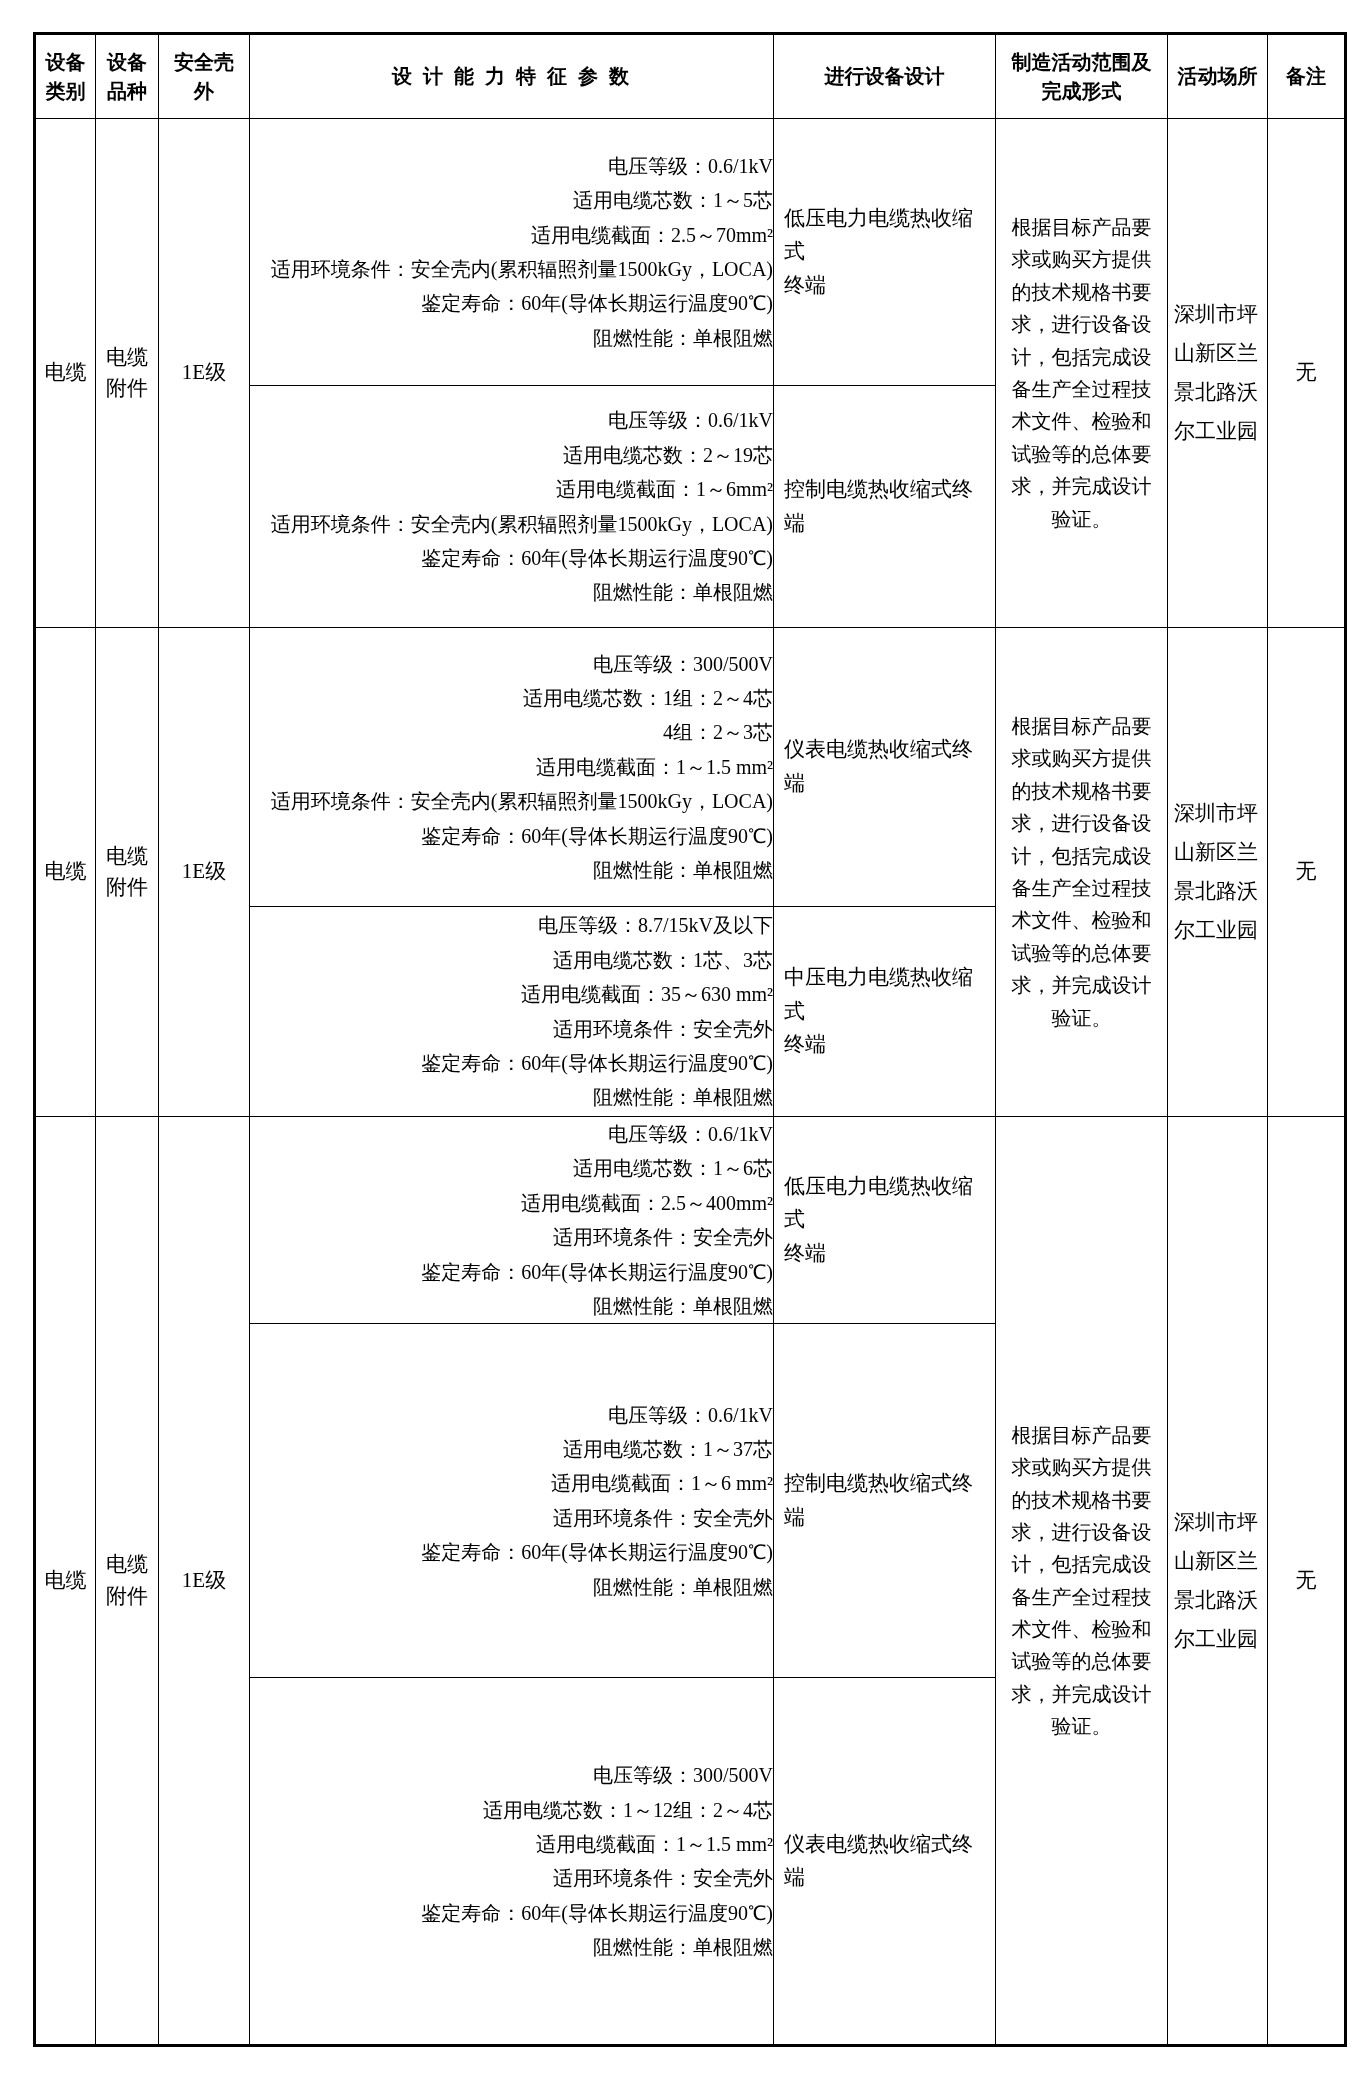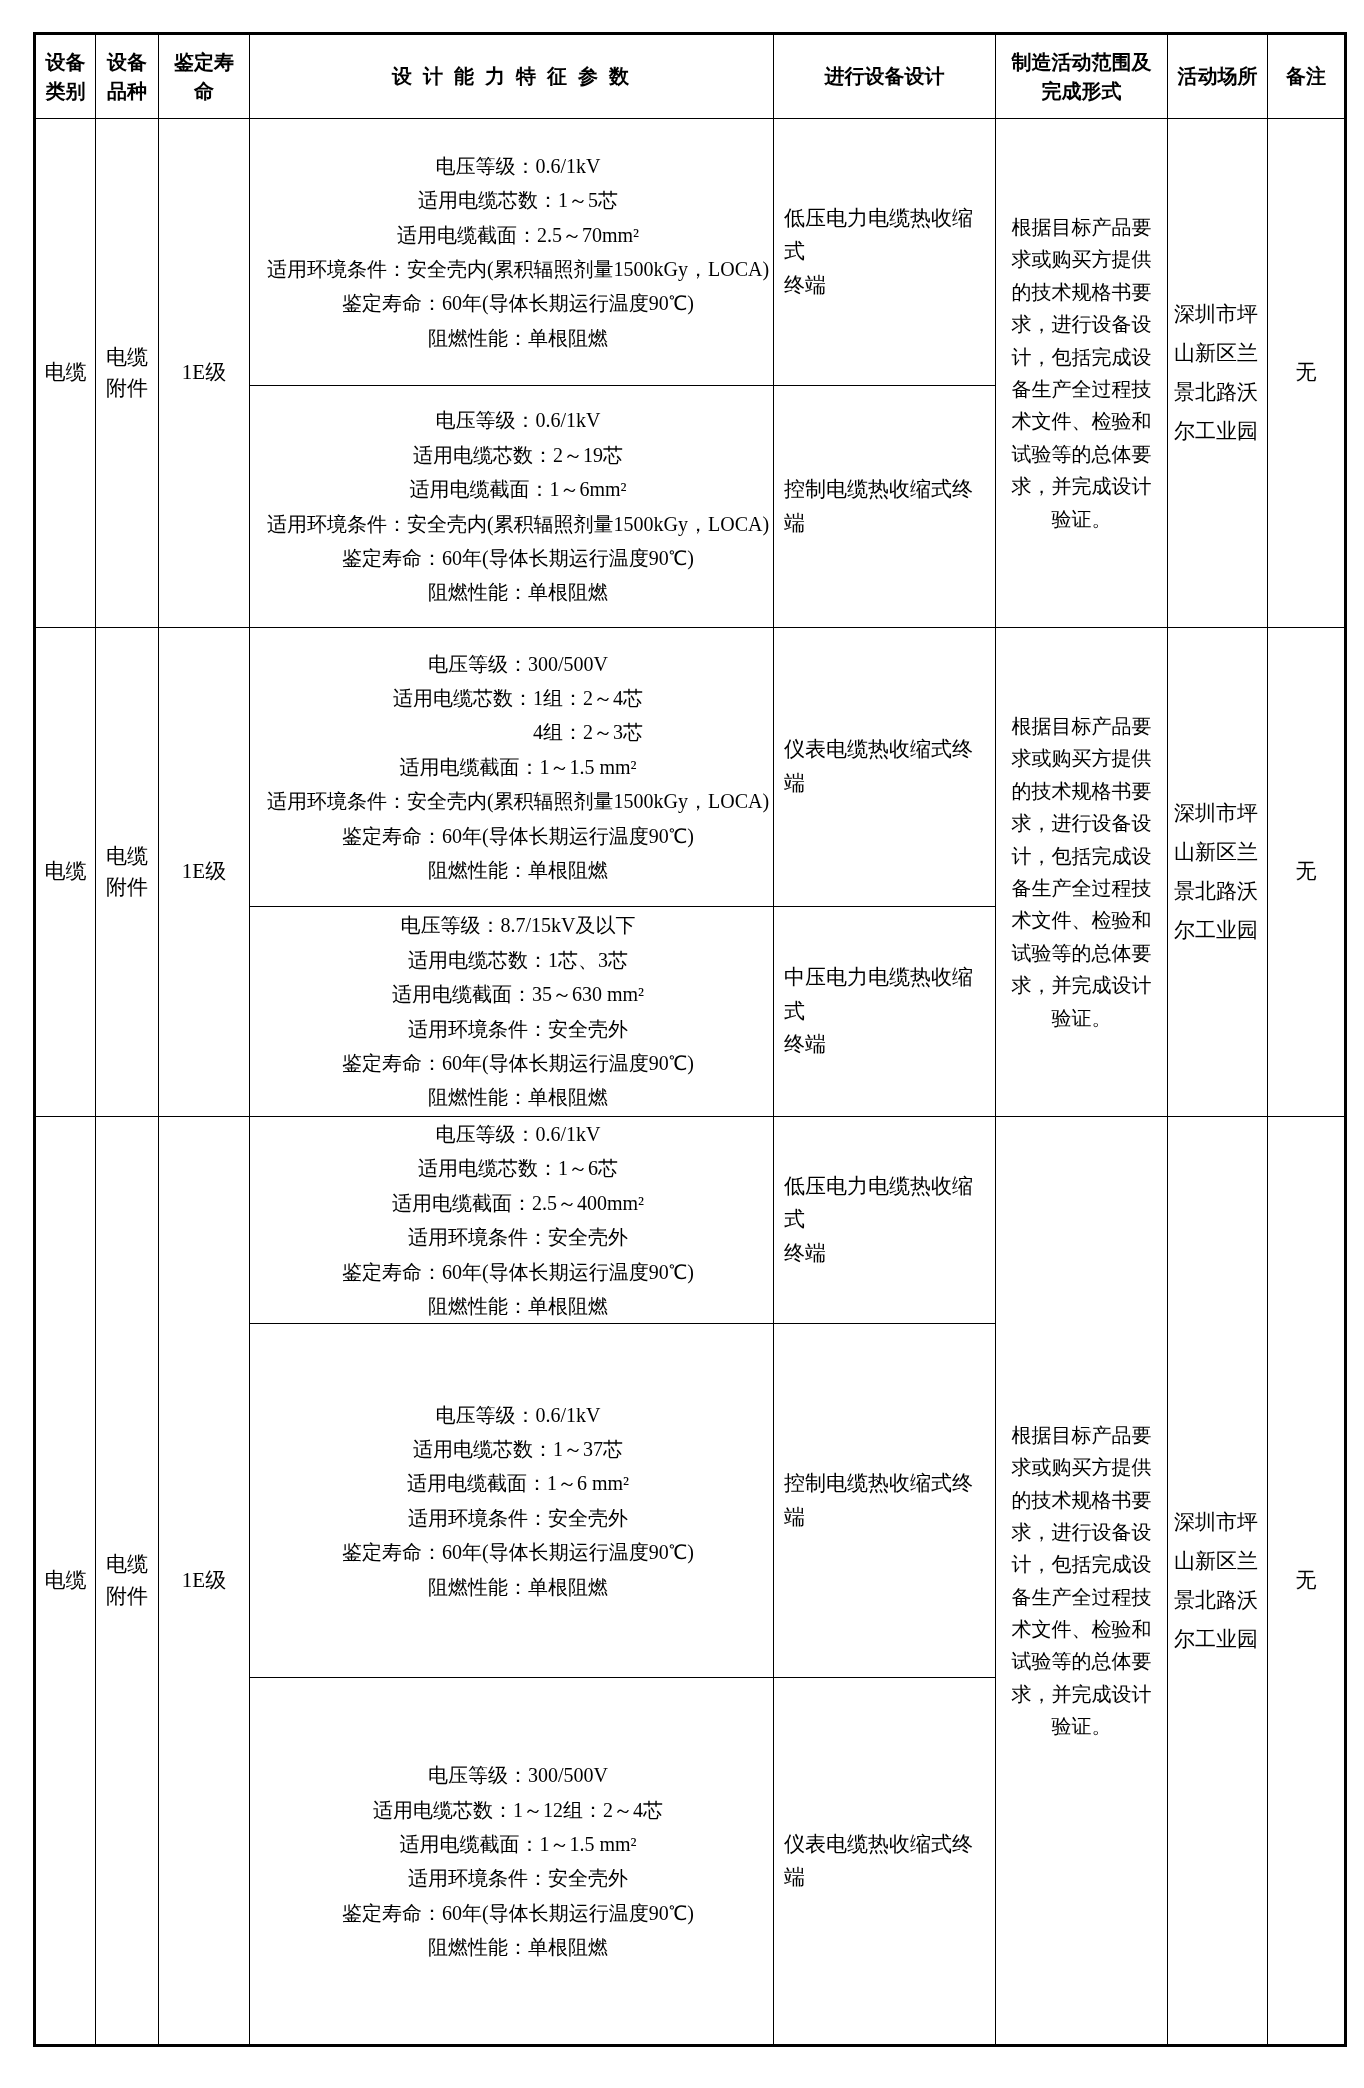--- a/index.html
+++ b/index.html
@@ -33,21 +33,21 @@
     padding: 0 2px;
   }
   th.narrow3 { padding: 0 13px; }
   th.spread  { letter-spacing: 0.55em; padding-left: 0.55em; }
   th.mfg     { padding: 0 12px; }
   td { font-size: 21px; }
   .c      { text-align: center; padding: 0 4px; line-height: 1.5; }
   .variety{ text-align: center; padding: 16px 10px; line-height: 1.5; }
   .params {
     white-space: pre-wrap;
-    text-align: center;
+    text-align: right;
     padding: 0 0 0 13px;
     font-size: 20px;
     line-height: 1.72;
   }
   .equip {
     white-space: pre-wrap;
     text-align: left;
     padding: 0 2px 0 10px;
     font-size: 21px;
     line-height: 1.6;
@@ -82,21 +82,21 @@
       <col style="width:222px">
       <col style="width:172px">
       <col style="width:100px">
       <col style="width:78px">
     </colgroup>
 
     <thead>
       <tr style="height:85px">
         <th>设备类别</th>
         <th>设备品种</th>
-        <th class="narrow3">鉴定寿命</th>
+        <th class="narrow3">安全壳外</th>
         <th class="spread">设计能力特征参数</th>
         <th>进行设备设计</th>
         <th class="mfg">制造活动范围及完成形式</th>
         <th>活动场所</th>
         <th>备注</th>
       </tr>
     </thead>
 
     <tbody>
 

